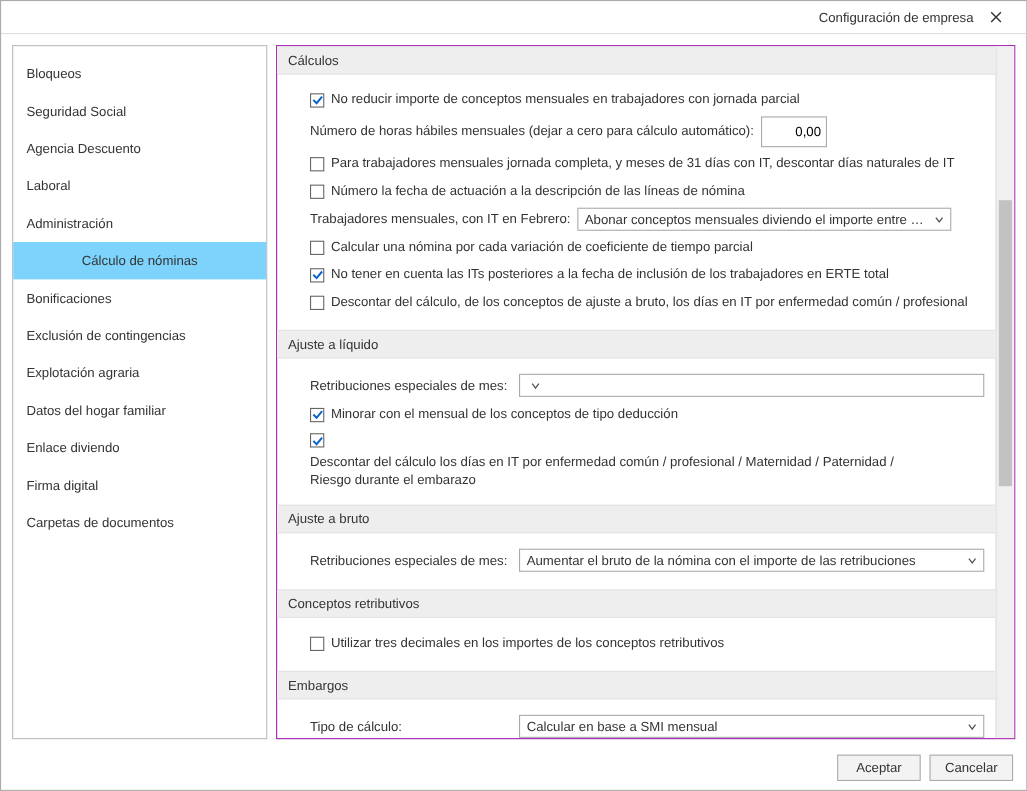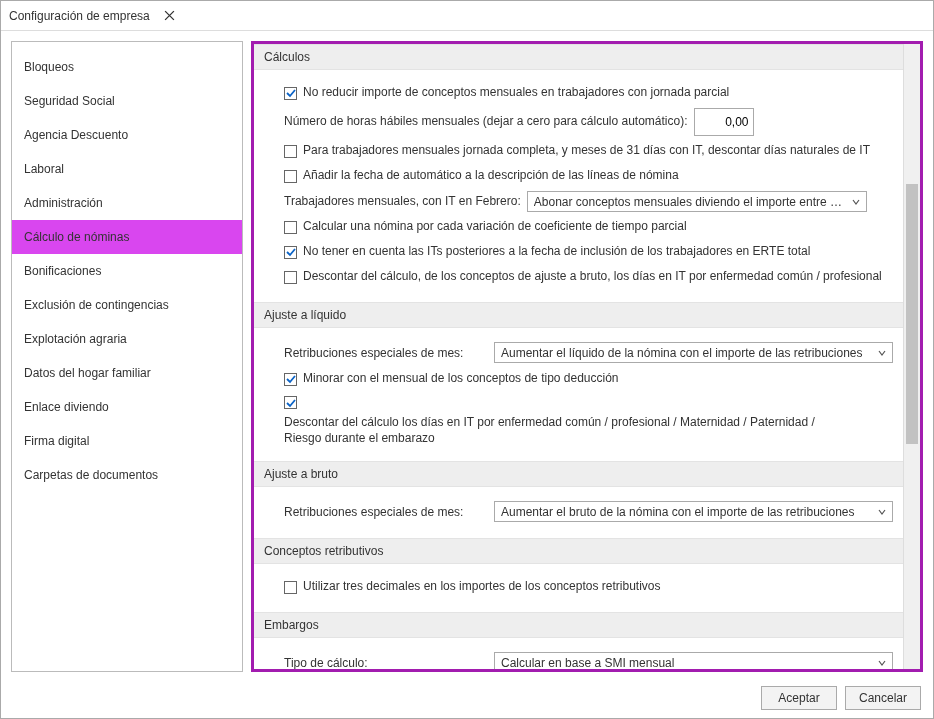--- a/index.html
+++ b/index.html
@@ -1,45 +1,45 @@
 <!DOCTYPE html>
 <html><head>
 <meta charset="utf-8">
 <style>
 * { box-sizing: border-box; margin: 0; padding: 0; }
 body { font-family: "Segoe UI", Tahoma, sans-serif; font-size: 12px; color: #333; background: #fff; overflow: hidden; }
 .window { width: 934px; height: 719px; border: 1px solid #aaa; display: flex; flex-direction: column; background: #fff; }
-.titlebar { height: 30px; display: flex; align-items: center; justify-content: flex-start; padding: 0 8px; border-bottom: 1px solid #ddd; }
+.titlebar { height: 30px; display: flex; align-items: center; justify-content: flex-end; padding: 0 8px; border-bottom: 1px solid #ddd; }
 .titlebar .title { font-size: 12px; }
 .titlebar .close { width: 40px; height: 24px; display:flex; align-items:center; justify-content:center; cursor:pointer; }
 .titlebar .close svg { width: 11px; height: 11px; }
 .body { flex: 1; display: flex; padding: 10px 10px 6px 10px; gap: 8px; min-height: 0; }
 .sidebar { width: 232px; border: 1px solid #bbb; background: #fff; padding: 8px 0; }
 .sidebar .item { padding: 10px 12px; cursor:pointer; }
-.sidebar .item.selected { background: #d946ef; }
-.content-wrap { flex:1; border: 3px solid #a21caf; position: relative; display:flex; min-width:0; }
+.sidebar .item.selected { background: #7dd3fc; text-align: center; }
+.content-wrap { flex:1; border: 1px solid #a21caf; position: relative; display:flex; min-width:0; }
 .content { flex:1; overflow-y: auto; padding: 0 0 20px 0; min-width:0; }
 .scrollbar { width: 17px; background: #f0f0f0; border-left:1px solid #ddd; position:relative; }
 .scrollbar .thumb { position:absolute; left:2px; right:2px; top:140px; height:260px; background:#c2c2c2; }
 .section-header { background: #eee; padding: 5px 10px; font-size:12px; border-top:1px solid #e3e3e3; border-bottom:1px solid #e3e3e3; }
 .section-body { padding: 8px 10px 10px 30px; }
 .row { display:flex; align-items:center; gap:6px; margin: 5px 0; min-height: 20px; }
 .row.multi { align-items: flex-start; flex-direction: column; }
 .chk { width:13px; height:13px; border:1px solid #666; background:#fff; flex-shrink:0; display:inline-flex; align-items:center; justify-content:center; }
 .chk.checked svg { width:10px; height:10px; }
 .lbl { line-height: 1.3; }
 .lbl.multi { max-width: 540px; }
 .num-input { width: 60px; height: 28px; border:1px solid #aaa; text-align:right; padding: 1px 4px; font-size:12px; }
 .spacer-label { min-width: 200px; }
 .select { height: 21px; border:1px solid #aaa; background:#fff; display:flex; align-items:center; justify-content:space-between; padding: 0 2px 0 6px; cursor:pointer; }
 .select .caret { width:16px; text-align:center; color:#555; }
 .select .caret svg { width:8px; height:8px; }
 .select .text { white-space: nowrap; overflow:hidden; text-overflow: ellipsis; }
 .sel-wide { flex:1; min-width:0; max-width: 400px; }
-.field-row { display:flex; align-items:center; gap: 28px; margin: 6px 0; }
+.field-row { display:flex; align-items:center; gap: 8px; margin: 6px 0; }
 .field-label { width: 182px; }
 .dropdown-open { position: relative; flex-direction: column; }
 .dropdown-list { position:absolute; top:20px; left:0; right:0; border:1px solid #222; background:#fff; z-index:10; }
 .dropdown-list .opt { padding: 1px 6px; cursor:pointer; }
 .dropdown-list .opt.hl { background:#0a63c7; color:#fff; }
 .footer { height: 40px; display:flex; align-items:center; justify-content:flex-end; gap:8px; padding: 0 12px; }
 .btn { min-width: 76px; height: 24px; border:1px solid #aaa; background:#f3f3f3; display:flex; align-items:center; justify-content:center; cursor:pointer; padding: 0 10px; }
 </style>
 </head>
 <body>
@@ -87,21 +87,21 @@
           <div class="row">
             <span class="lbl">Número de horas hábiles mensuales (dejar a cero para cálculo automático):</span>
             <input class="num-input" value="0,00" style="">
           </div>
           <div class="row">
             <span class="chk"></span>
             <span class="lbl">Para trabajadores mensuales jornada completa, y meses de 31 días con IT, descontar días naturales de IT</span>
           </div>
           <div class="row">
             <span class="chk"></span>
-            <span class="lbl">Añadir la fecha de automático a la descripción de las líneas de nómina</span>
+            <span class="lbl">Número la fecha de actuación a la descripción de las líneas de nómina</span>
           </div>
           <div class="row">
             <span class="lbl spacer-label" style="min-width:auto;">Trabajadores mensuales, con IT en Febrero:</span>
             <div class="select" style="flex:1; max-width: 340px;">
               <span class="text">Abonar conceptos mensuales diviendo el importe entre 30 dí</span>
               <span class="caret"><svg viewBox="0 0 8 8">
                     <path d="M1 2 L4 6 L7 2" stroke="#555" stroke-width="1.2" fill="none"></path>
                   </svg></span>
             </div>
           </div>
@@ -121,21 +121,20 @@
             <span class="chk"></span>
             <span class="lbl">Descontar del cálculo, de los conceptos de ajuste a bruto, los días en IT por enfermedad común / profesional</span>
           </div>
         </div>
 
         <div class="section-header">Ajuste a líquido</div>
         <div class="section-body">
           <div class="field-row">
             <span class="field-label">Retribuciones especiales de mes:</span>
             <div class="select sel-wide" style="max-width:none; flex:1;">
-              <span class="text">Aumentar el líquido de la nómina con el importe de las retribuciones</span>
               <span class="caret"><svg viewBox="0 0 8 8">
                     <path d="M1 2 L4 6 L7 2" stroke="#555" stroke-width="1.2" fill="none"></path>
                   </svg></span>
             </div>
           </div>
           <div class="row">
             <span class="chk checked">
                 <svg viewBox="0 0 10 10">
                   <path d="M1 5 L4 8 L9 2" stroke="#0a63c7" stroke-width="1.8" fill="none"></path>
                 </svg>

